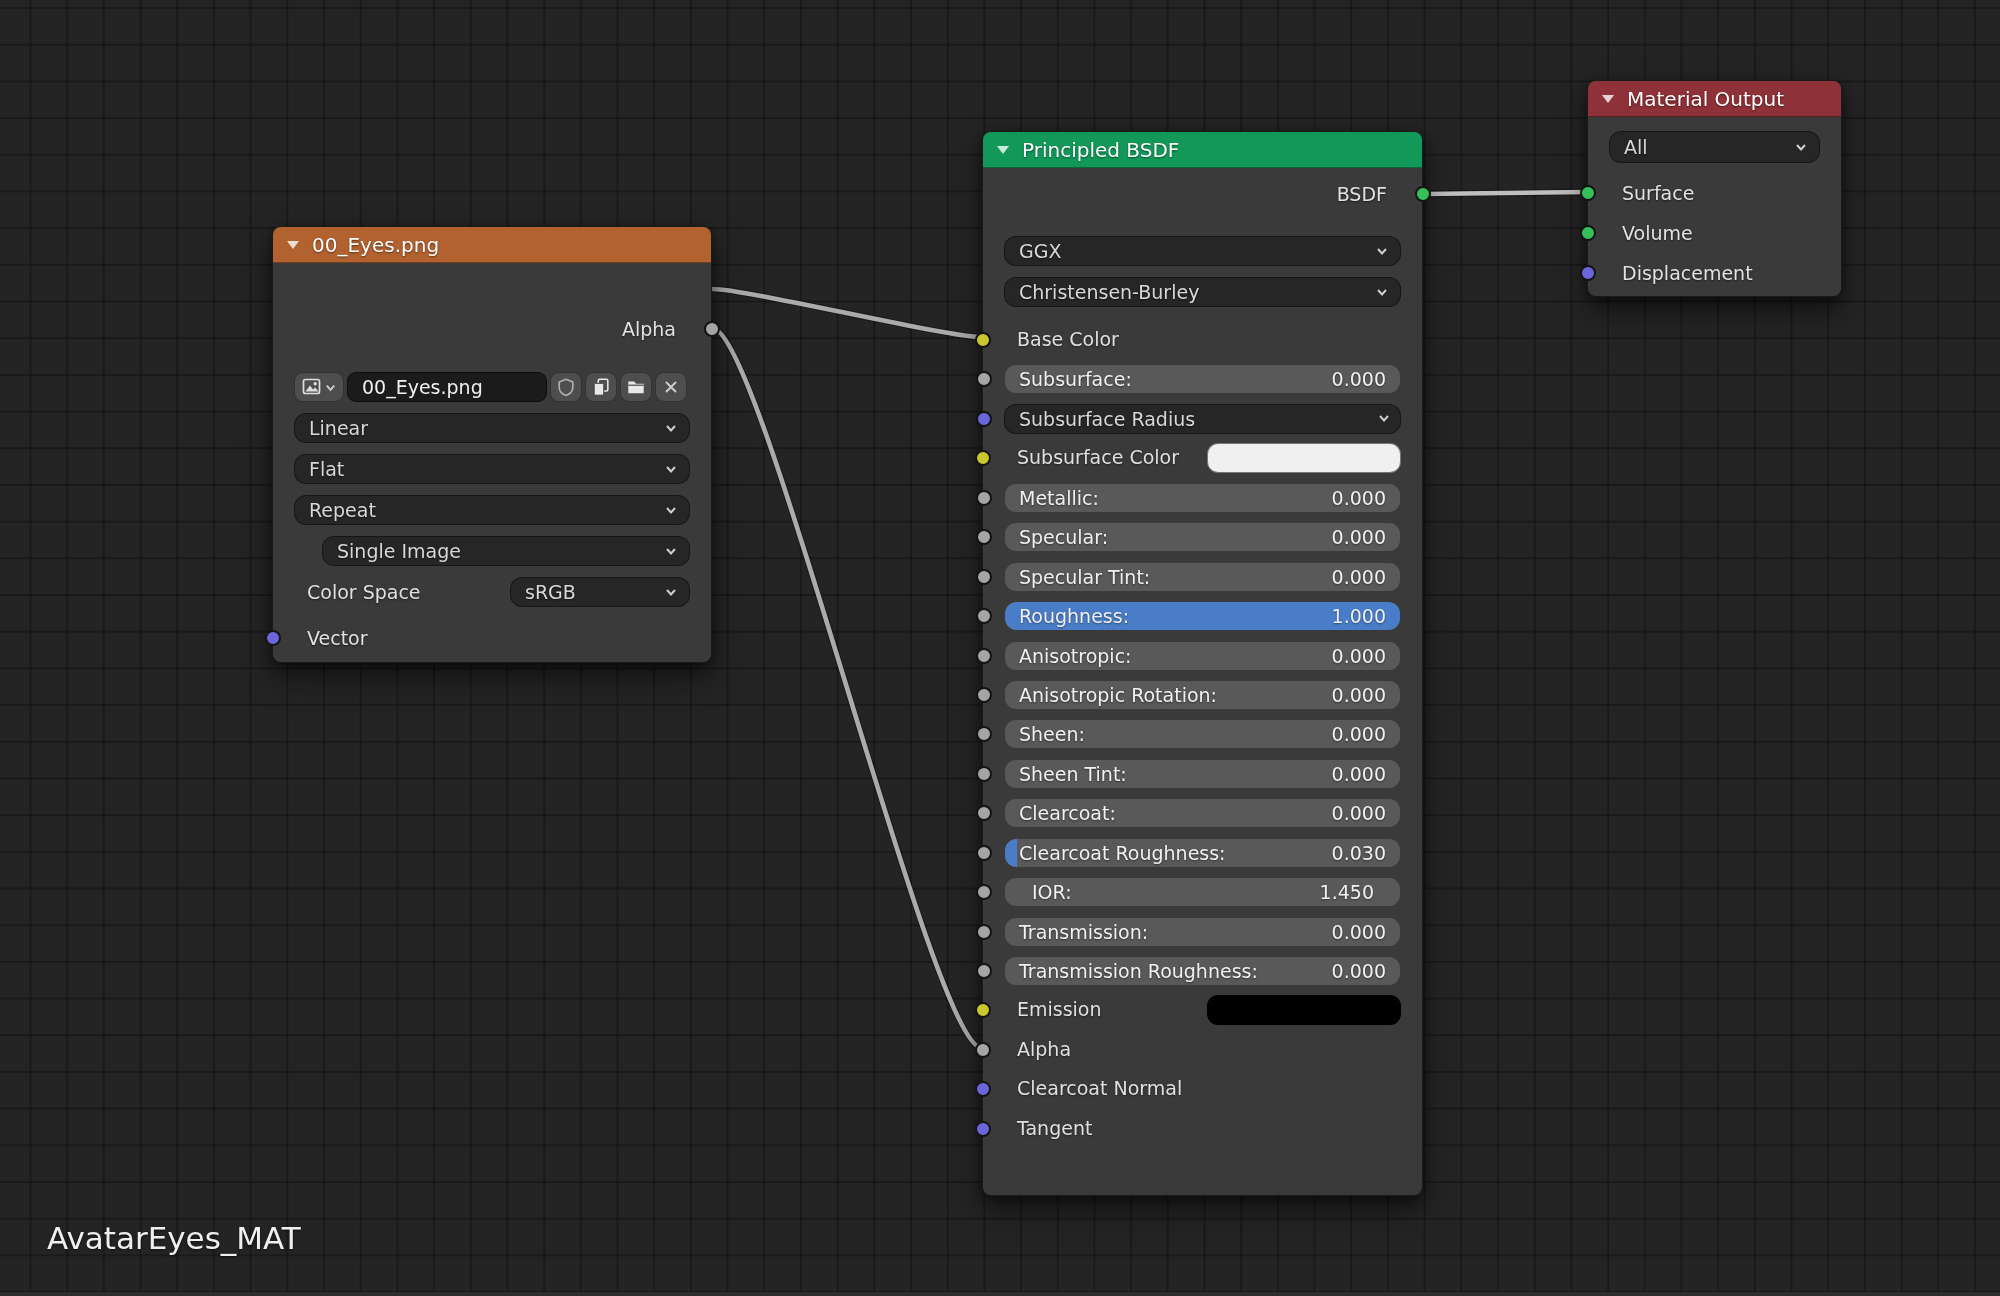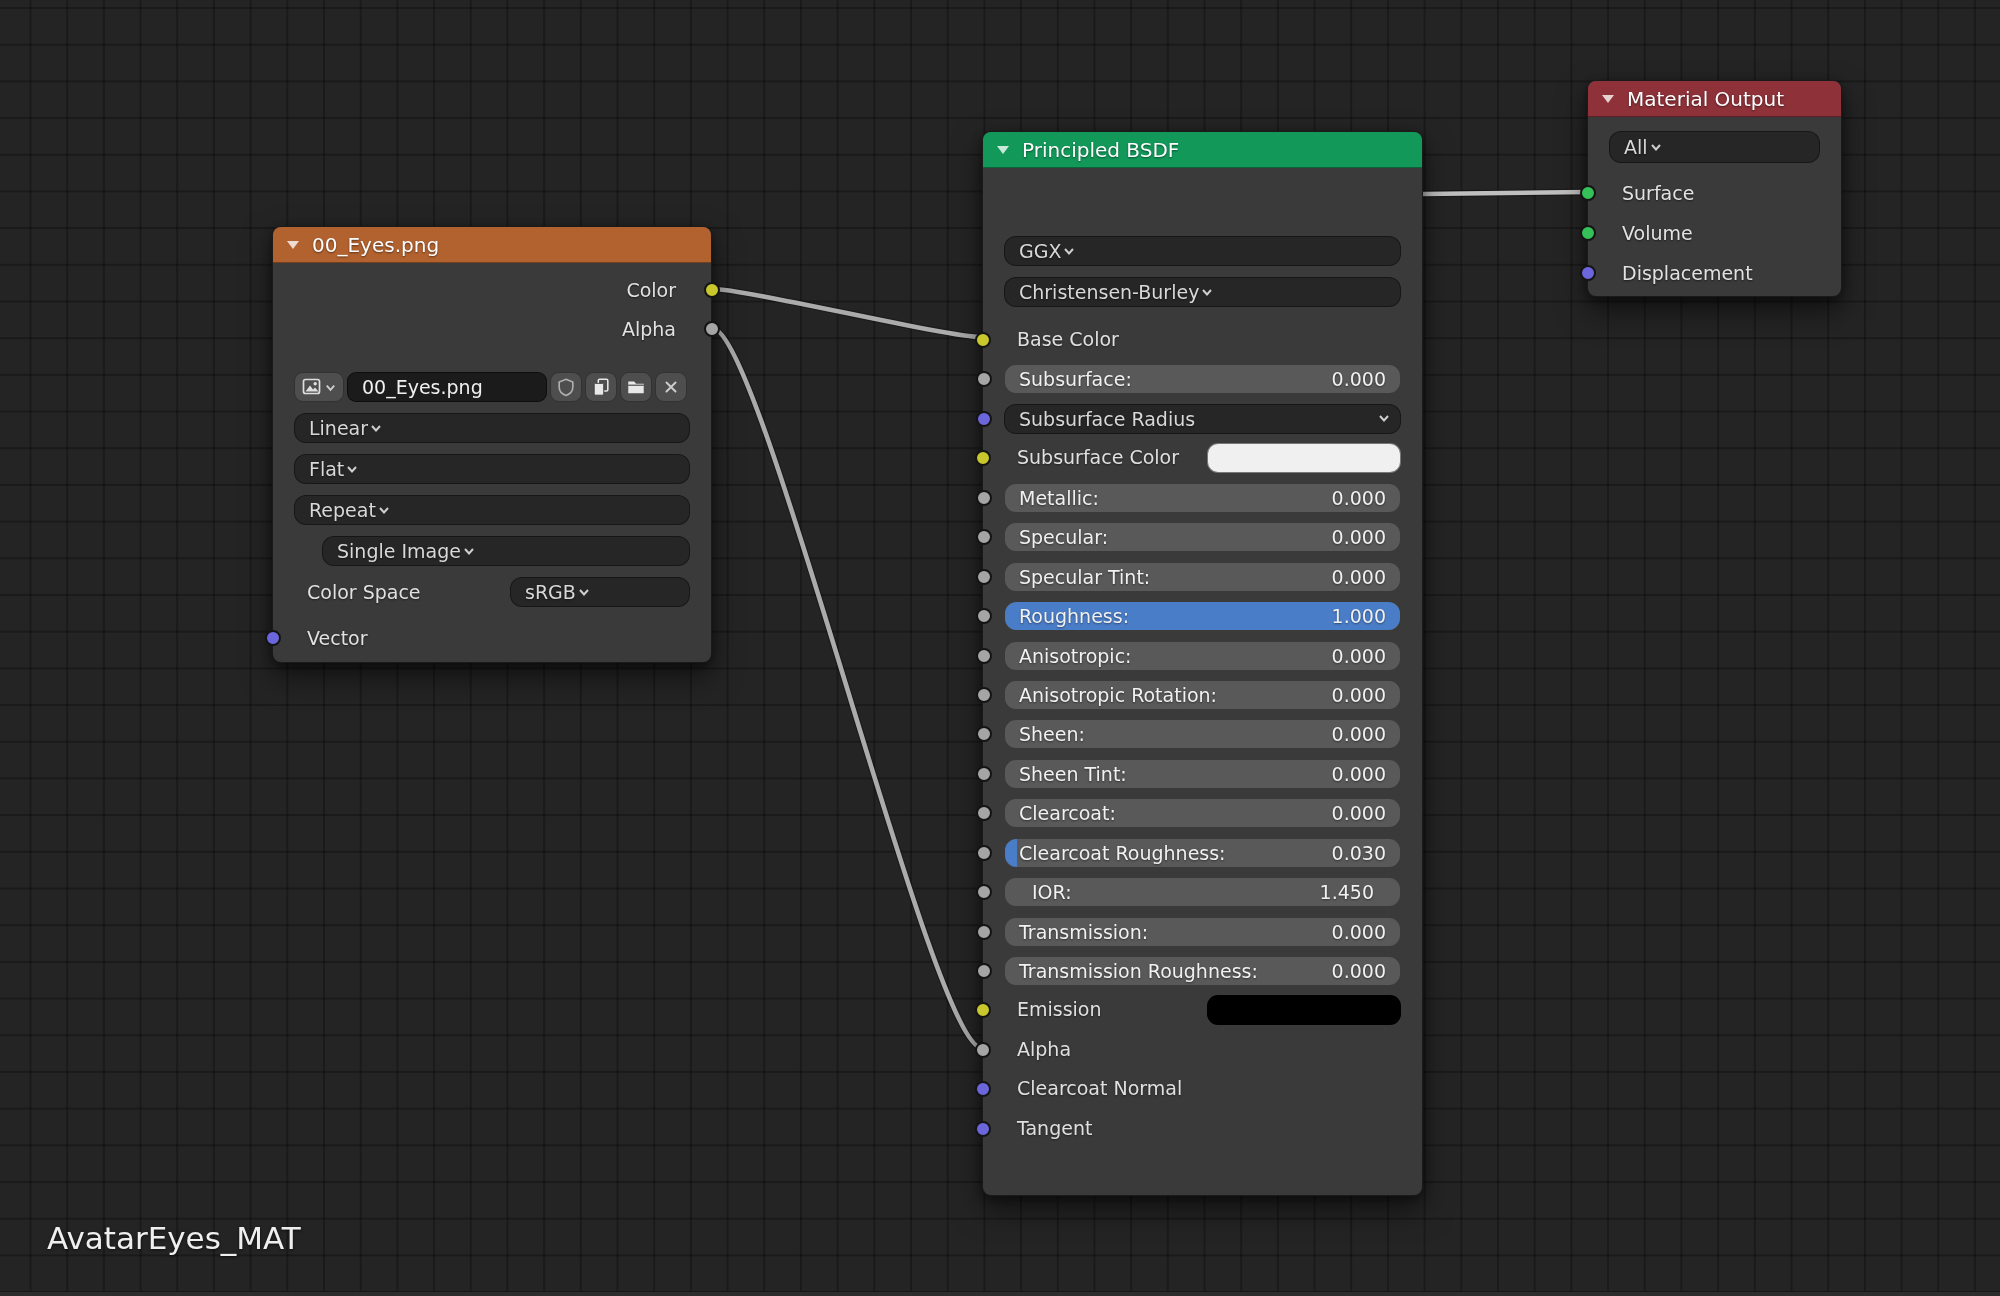--- a/index.html
+++ b/index.html
@@ -31,21 +31,21 @@
   .io-row.in{padding-left:13px;}
   .io-label{font-size:19px;color:#e2e2e2;text-shadow:0 1px 2px rgba(0,0,0,0.55);}
 
   .socket{position:absolute;top:50%;width:16px;height:16px;margin-top:-8px;border-radius:50%;
           border:2px solid #141414;z-index:5;}
   .socket.left{left:-29.5px;}
   .socket.right{right:-29.5px;}
 
   .widget{position:relative;background:#262626;border-radius:12px;height:30px;display:flex;
           align-items:center;border:1px solid rgba(0,0,0,0.4);}
-  .select{padding:0 10px 0 14px;color:#d8d8d8;font-size:19px;}
+  .select{justify-content:space-between;padding:0 10px 0 14px;color:#d8d8d8;font-size:19px;}
   .select .lbl{text-shadow:0 1px 2px rgba(0,0,0,0.5);white-space:nowrap;overflow:hidden;}
   .abs{position:absolute;left:21px;right:21px;}
 
   .prow{position:relative;height:30px;margin-bottom:9.45px;}
   .prow.widget{background:#595959;border:1px solid rgba(0,0,0,0.35);border-radius:12px;overflow:visible;}
   .prow .fill{position:absolute;left:0;top:0;bottom:0;border-radius:12px 0 0 12px;min-width:9px;}
   .prow .fill.full{border-radius:12px;}
   .prow .lbl{position:absolute;left:14px;top:0;line-height:28px;font-size:19px;color:#f1f1f1;
              text-shadow:0 1px 2px rgba(0,0,0,0.45);white-space:nowrap;}
   .prow .val{position:absolute;right:14px;top:0;line-height:28px;font-size:19px;color:#f1f1f1;
@@ -87,24 +87,20 @@
       <path d="M 1423 194 C 1458 194 1552 192 1587 192" stroke="#bfbfbf" stroke-width="4.6"></path>
     </g>
   </svg>
 
   <div class="node" style="left:272px;top:226px;width:440px;height:437px;">
     <div class="node-header" style="background: rgb(178, 98, 47);">
       <span class="tri"></span>
       <span class="node-title">00_Eyes.png</span>
     </div>
 
-    <div class="io-row out" style="top:49px;">
-      <span class="io-label">Color</span>
-      <span class="socket right" style="background: rgb(200, 199, 43);"></span>
-    </div>
     <div class="io-row out" style="top:88px;">
       <span class="io-label">Alpha</span>
       <span class="socket right" style="background: rgb(165, 165, 165);"></span>
     </div>
 
     <div class="imgrow" style="top:145px;">
       <span class="icbtn wide">
         <svg width="22" height="22" viewBox="0 0 22 22">
           <rect x="2.5" y="3.5" width="16" height="14" rx="2" fill="none" stroke="#dedede" stroke-width="1.7"></rect>
           <circle cx="14.2" cy="7.8" r="1.7" fill="#dedede"></circle>
@@ -179,20 +175,24 @@
       <span class="socket left" style="background: rgb(108, 102, 221);"></span>
     </div>
   </div>
 
   <div class="node" style="left:982px;top:131px;width:441px;height:1065px;">
     <div class="node-header" style="background: rgb(18, 153, 90);">
       <span class="tri"></span>
       <span class="node-title">Principled BSDF</span>
     </div>
 
+    <div class="io-row out" style="top:48px;">
+      <span class="io-label">BSDF</span>
+      <span class="socket right" style="background: rgb(53, 192, 90);"></span>
+    </div>
 
     <div class="widget select abs" style="top:104px;height:30px;">
       <span class="lbl">GGX</span>
       <svg width="16" height="16" viewBox="0 0 16 16">
           <polyline points="4,6 8,10.5 12,6" fill="none" stroke="#cfcfcf" stroke-width="2"></polyline>
         </svg>
     </div>
     <div class="widget select abs" style="top:145px;height:30px;">
       <span class="lbl">Christensen-Burley</span>
       <svg width="16" height="16" viewBox="0 0 16 16">

